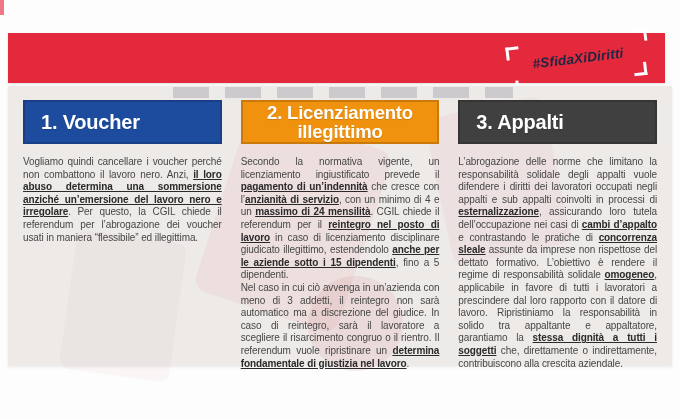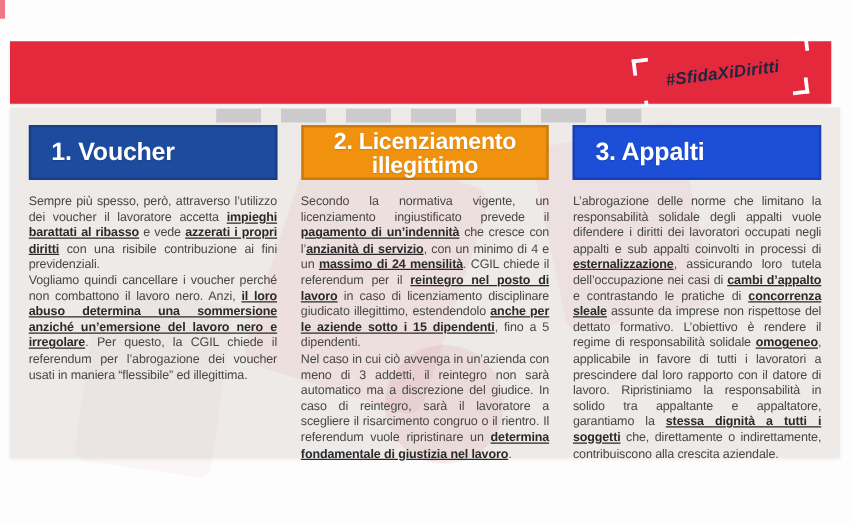--- a/index.html
+++ b/index.html
@@ -96,35 +96,34 @@
     <div class="ghost ghost-pink1"></div>
     <div class="ghost ghost-pink2"></div>
     <div class="ghost ghost-pink3"></div>
     <div class="ghost ghost-circle"></div>
 
     <div class="columns">
 
       <section class="column">
         <div class="col-header" style="background-color: rgb(29, 76, 159);">1. Voucher</div>
         <div class="col-body">
-            <p><span>Sempre più spesso, però, attraverso l’utilizzo dei voucher il lavoratore accetta </span><b>impieghi barattati al ribasso</b><span> e vede </span><b>azzerati i propri diritti</b><span> con una risibile contribuzione ai fini previdenziali.</span></p>
             <p><span>Vogliamo quindi cancellare i voucher perché non combattono il lavoro nero. Anzi, </span><b>il loro abuso determina una sommersione anziché un’emersione del lavoro nero e irregolare</b><span>. Per questo, la CGIL chiede il referendum per l’abrogazione dei voucher usati in maniera “flessibile” ed illegittima.</span></p>
           </div>
       </section>
 
       <section class="column">
         <div class="col-header center" style="background-color: rgb(240, 146, 14);">2. Licenziamento illegittimo</div>
         <div class="col-body">
             <p><span>Secondo la normativa vigente, un licenziamento ingiustificato prevede il </span><b>pagamento di un’indennità</b><span> che cresce con l’</span><b>anzianità di servizio</b><span>, con un minimo di 4 e un </span><b>massimo di 24 mensilità</b><span>. CGIL chiede il referendum per il </span><b>reintegro nel posto di lavoro</b><span> in caso di licenziamento disciplinare giudicato illegittimo, estendendolo </span><b>anche per le aziende sotto i 15 dipendenti</b><span>, fino a 5 dipendenti.</span></p>
             <p><span>Nel caso in cui ciò avvenga in un’azienda con meno di 3 addetti, il reintegro non sarà automatico ma a discrezione del giudice. In caso di reintegro, sarà il lavoratore a scegliere il risarcimento congruo o il rientro. Il referendum vuole ripristinare un </span><b>determina fondamentale di giustizia nel lavoro</b><span>.</span></p>
           </div>
       </section>
 
       <section class="column">
-        <div class="col-header" style="background-color: #1d4ed8;">3. Appalti</div>
+        <div class="col-header" style="background-color: #404040;">3. Appalti</div>
         <div class="col-body">
             <p><span>L’abrogazione delle norme che limitano la responsabilità solidale degli appalti vuole difendere i diritti dei lavoratori occupati negli appalti e sub appalti coinvolti in processi di </span><b>esternalizzazione</b><span>, assicurando loro tutela dell’occupazione nei casi di </span><b>cambi d’appalto</b><span> e contrastando le pratiche di </span><b>concorrenza sleale</b><span> assunte da imprese non rispettose del dettato formativo. L’obiettivo è rendere il regime di responsabilità solidale </span><b>omogeneo</b><span>, applicabile in favore di tutti i lavoratori a prescindere dal loro rapporto con il datore di lavoro. Ripristiniamo la responsabilità in solido tra appaltante e appaltatore, garantiamo la </span><b>stessa dignità a tutti i soggetti</b><span> che, direttamente o indirettamente, contribuiscono alla crescita aziendale.</span></p>
           </div>
       </section>
 
     </div>
   </main>
 </div>
 
 </body></html>

